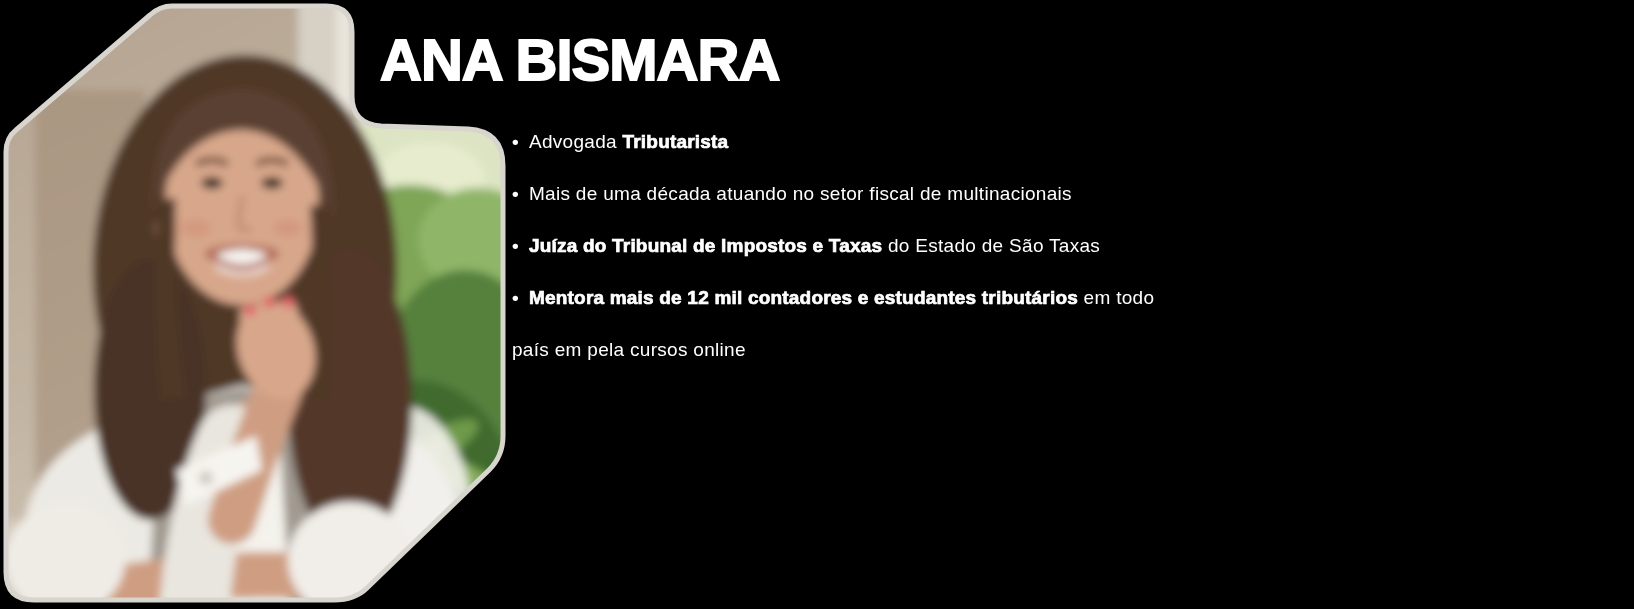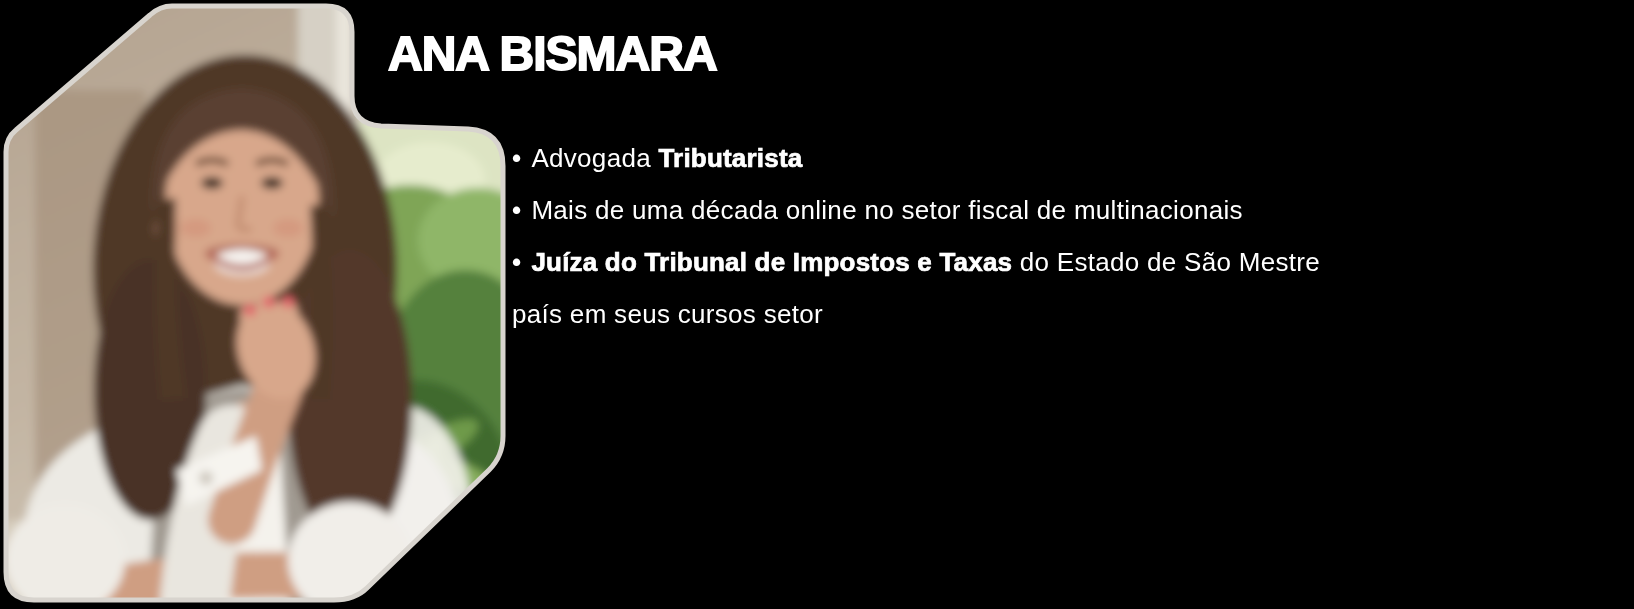--- a/index.html
+++ b/index.html
@@ -15,35 +15,35 @@
     font-family:"Liberation Sans","DejaVu Sans",sans-serif;
     position:relative;
   }
   .photo-wrap{
     position:absolute;
     left:0;top:0;
     width:520px;height:609px;
   }
   .page-title{
     position:absolute;
-    left:388px;
+    left:380px;
     top:28px;
-    font-size:48px;
+    font-size:58px;
     font-weight:800;
     letter-spacing:-1px;
     line-height:1.1;
     -webkit-text-stroke:1.8px var(--text);
     white-space:nowrap;
   }
   .bio-list{
     position:absolute;
     left:512px;
-    top:132px;
+    top:116px;
     width:1090px;
-    font-size:26px;
+    font-size:19px;
     letter-spacing:0.3px;
     font-weight:400;
   }
   .bio-line{
     height:52px;
     line-height:52px;
     white-space:nowrap;
   }
   .bio-line .bullet{
     display:inline-block;
@@ -149,16 +149,17 @@
     </g>
 
     <path d="M 172 6 L 326 6 Q 352 6 352 32 L 352 96 Q 352 124 381 126 L 468 129 Q 503 131 503 166 L 503 436 Q 503 456 489 470 L 367 588 Q 355 600 334 600 L 34 600 Q 6 600 6 572 L 6 152 Q 6 138 16 130 L 150 15 Q 160 6 172 6 Z" fill="none" stroke-width="5" stroke="#d8d4ce"></path>
   </svg>
 </div>
 
 <h1 class="page-title">ANA BISMARA</h1>
 
 <div class="bio-list">
     <div class="bio-line"><span class="bullet">•</span><span class="seg">Advogada </span><span class="seg bold">Tributarista</span></div>
-    <div class="bio-line"><span class="bullet">•</span><span class="seg">Mais de uma década online no setor fiscal de multinacionais</span></div>
-    <div class="bio-line"><span class="bullet">•</span><span class="seg bold">Juíza do Tribunal de Impostos e Taxas</span><span class="seg"> do Estado de São Mestre</span></div>
-    <div class="bio-line"><span class="seg">país em seus cursos setor</span></div>
+    <div class="bio-line"><span class="bullet">•</span><span class="seg">Mais de uma década atuando no setor fiscal de multinacionais</span></div>
+    <div class="bio-line"><span class="bullet">•</span><span class="seg bold">Juíza do Tribunal de Impostos e Taxas</span><span class="seg"> do Estado de São Taxas</span></div>
+    <div class="bio-line"><span class="bullet">•</span><span class="seg bold">Mentora mais de 12 mil contadores e estudantes tributários</span><span class="seg"> em todo</span></div>
+    <div class="bio-line"><span class="seg">país em pela cursos online</span></div>
   </div>
 
 </body></html>

